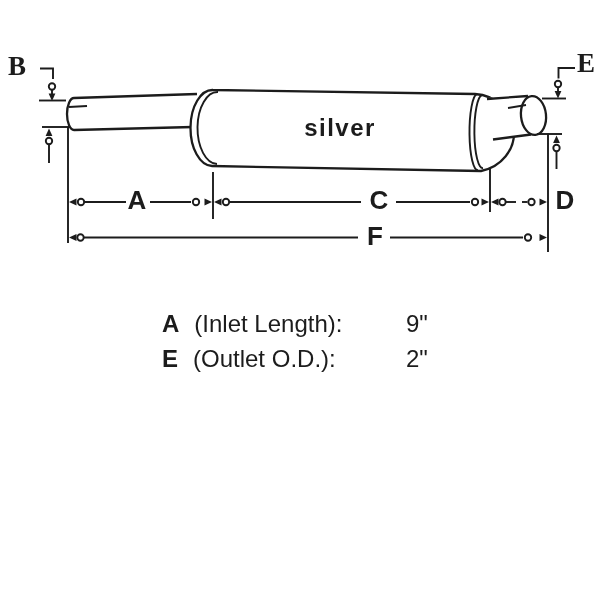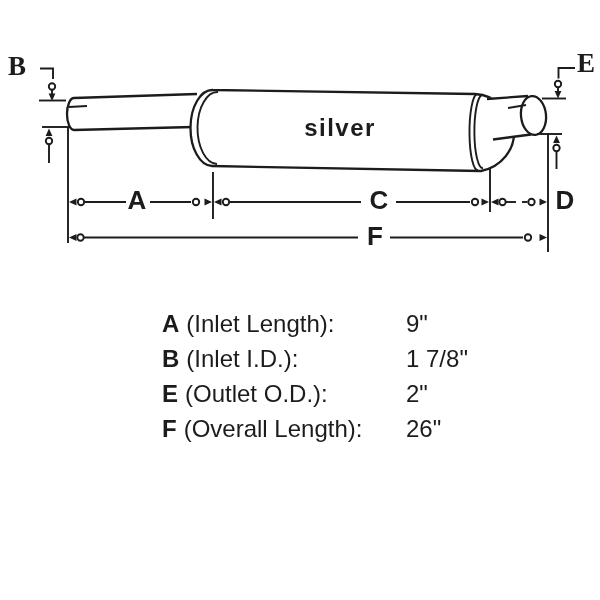--- a/index.html
+++ b/index.html
@@ -16,21 +16,21 @@
   .donut{fill:#ffffff;stroke:#1c1c1c;stroke-width:1.9;}
   .dim-letter{font-family:"Liberation Sans",sans-serif;font-weight:bold;font-size:26px;fill:#1c1c1c;}
   .ref-letter{font-family:"Liberation Serif",serif;font-weight:bold;font-size:27px;fill:#1c1c1c;}
   .silver-label{font-family:"Liberation Sans",sans-serif;font-weight:bold;font-size:24px;letter-spacing:1.5px;fill:#1c1c1c;}
   #spec-list{
     position:absolute;left:162px;top:306px;width:420px;color:#1c1c1c;
     font-size:24px;
   }
   .spec-row{position:relative;height:35px;line-height:35px;white-space:nowrap;}
   .spec-letter{font-weight:bold;}
-  .spec-name{font-weight:normal;margin-left:7px;}
+  .spec-name{font-weight:normal;margin-left:15px;}
   .spec-value{position:absolute;left:244px;top:0;font-weight:normal;}
 </style>
 </head>
 <body>
 
 <div id="canvas">
 
   <svg id="drawing" width="600" height="290" viewBox="0 0 600 290">
 
     <g>
@@ -128,23 +128,17 @@
       <circle class="donut" cx="528" cy="237.5" r="3.2"></circle>
       <polygon class="arrow" points="547,237.5 539.5,234.1 539.5,240.9"></polygon>
     </g>
   </svg>
 
   <div id="spec-list">
     <div class="spec-row">
       <span class="spec-letter">A</span><span class="spec-name">(Inlet Length):</span><span class="spec-value">9"</span>
     </div>
     <div class="spec-row">
-      <span class="spec-letter">B</span><span class="spec-name">(Inlet I.D.):</span><span class="spec-value">1 7/8"</span>
-    </div>
-    <div class="spec-row">
       <span class="spec-letter">E</span><span class="spec-name">(Outlet O.D.):</span><span class="spec-value">2"</span>
-    </div>
-    <div class="spec-row">
-      <span class="spec-letter">F</span><span class="spec-name">(Overall Length):</span><span class="spec-value">26"</span>
     </div>
   </div>
 
 </div>
 
 </body></html>

